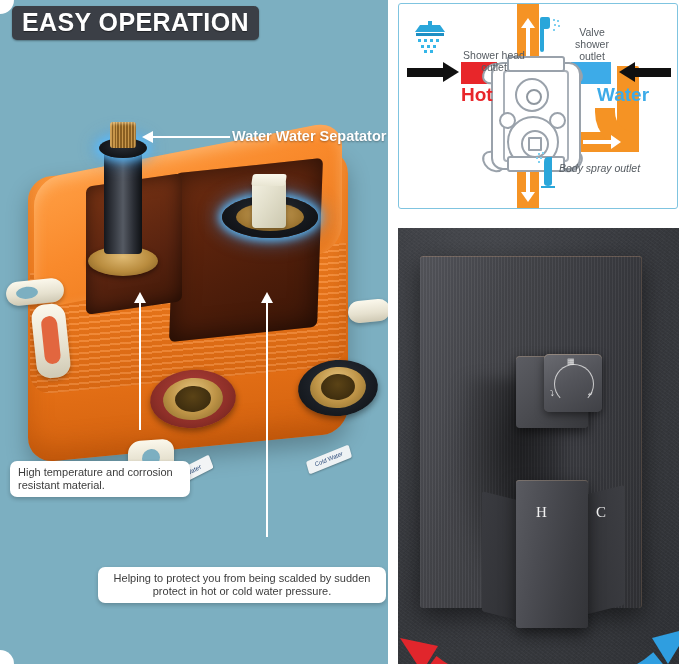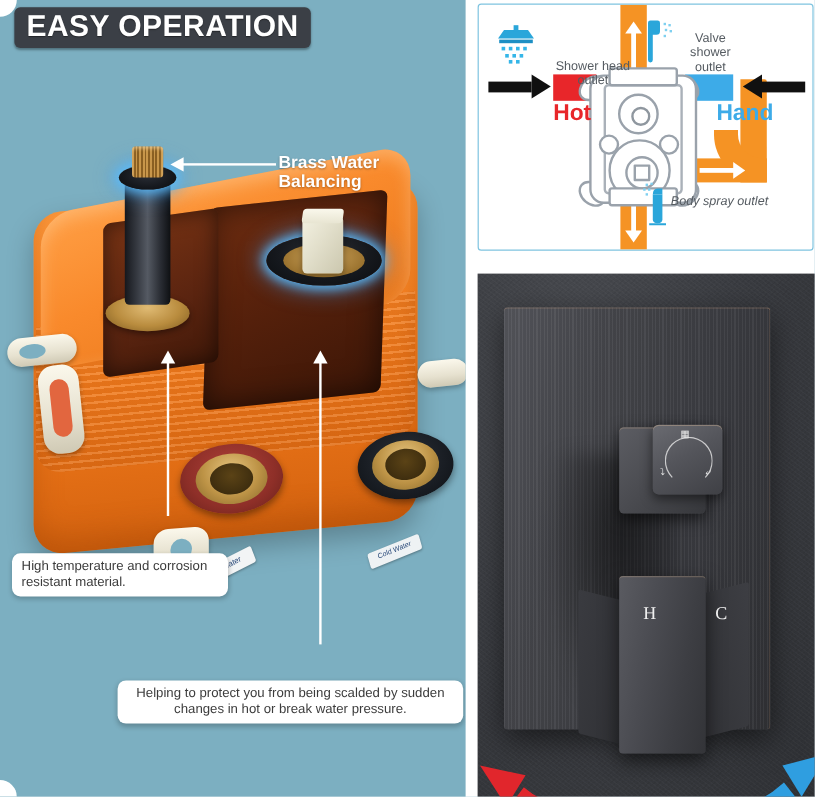--- a/index.html
+++ b/index.html
@@ -356,25 +356,25 @@
 
     <div class="leader" style="left:152px;top:136px;width:78px;height:2px;"></div>
     <div class="arrowhead" style="left:142px;top:131px;border-top:6px solid transparent;border-bottom:6px solid transparent;border-right:11px solid #ffffff;"></div>
 
     <div class="leader" style="left:139px;top:300px;width:2px;height:130px;"></div>
     <div class="arrowhead" style="left:134px;top:292px;border-left:6px solid transparent;border-right:6px solid transparent;border-bottom:11px solid #ffffff;"></div>
 
     <div class="leader" style="left:266px;top:300px;width:2px;height:237px;"></div>
     <div class="arrowhead" style="left:261px;top:292px;border-left:6px solid transparent;border-right:6px solid transparent;border-bottom:11px solid #ffffff;"></div>
 
-    <div class="call-title" style="left:232px;top:128px;font-size:14.5px;">Brass Water Balancing</div>
+    <div class="call-title" style="left:232px;top:128px;font-size:14.5px;">Water Water Sepatator</div>
 
     <div class="call-box" style="left:10px;top:461px;width:164px;font-size:11px;text-align:left;">High temperature and corrosion resistant material.</div>
 
-    <div class="call-box" style="left:98px;top:567px;width:272px;font-size:11px;text-align:center;">Helping to protect you from being scalded by sudden changes in hot or break water pressure.</div>
+    <div class="call-box" style="left:98px;top:567px;width:272px;font-size:11px;text-align:center;">Helping to protect you from being scalded by sudden protect in hot or cold water pressure.</div>
   </div>
 
   <div class="diagram">
 
     <div class="pipe-o" style="left:118px;top:0px;width:22px;height:70px;"></div>
     <div class="pipe-o" style="left:176px;top:128px;width:64px;height:20px;"></div>
     <div class="pipe-o" style="left:218px;top:62px;width:22px;height:86px;border-top-right-radius:2px;"></div>
     <div style="position:absolute;left:196px;top:104px;width:44px;height:44px;border:20px solid #f59324;border-top:none;border-right:none;border-bottom-left-radius:40px;box-sizing:border-box;"></div>
     <div class="pipe-o" style="left:118px;top:150px;width:22px;height:54px;"></div>
     <div class="pipe-red" style="left:62px;top:58px;width:36px;height:22px;"></div>
@@ -452,21 +452,21 @@
             <rect x="5" y="5" width="2" height="2"></rect>
           <rect x="3" y="9" width="2" height="2"></rect>
         </g>
       </svg>
     </div>
 
     <div class="dg-label" style="left:64px;top:24px;width:62px;margin-top:21px;">Shower head outlet</div>
     <div class="dg-label" style="left:162px;top:22px;width:62px;">Valve shower outlet</div>
     <div class="dg-label" style="left:160px;top:158px;width:84px;text-align:left;font-style:italic;">Body spray outlet</div>
     <div class="hot-lbl" style="left:62px;top:80px;">Hot</div>
-    <div class="cold-lbl" style="left:198px;top:80px;">Hand</div>
+    <div class="cold-lbl" style="left:198px;top:80px;">Water</div>
   </div>
 
   <div class="trim">
     <div class="trim-noise"></div>
     <div class="plate"></div>
     <div class="plate-shadow"></div>
 
     <div class="knob"></div>
     <div class="knob-face"></div>
     <div class="knob-dial"></div>

